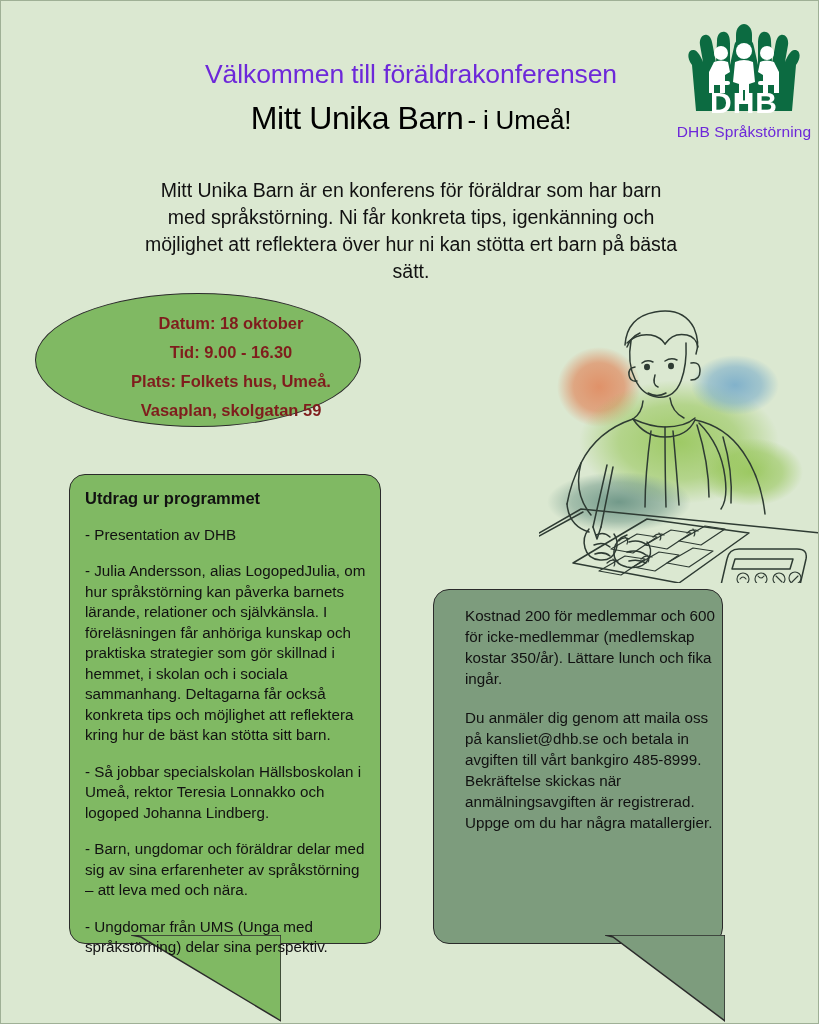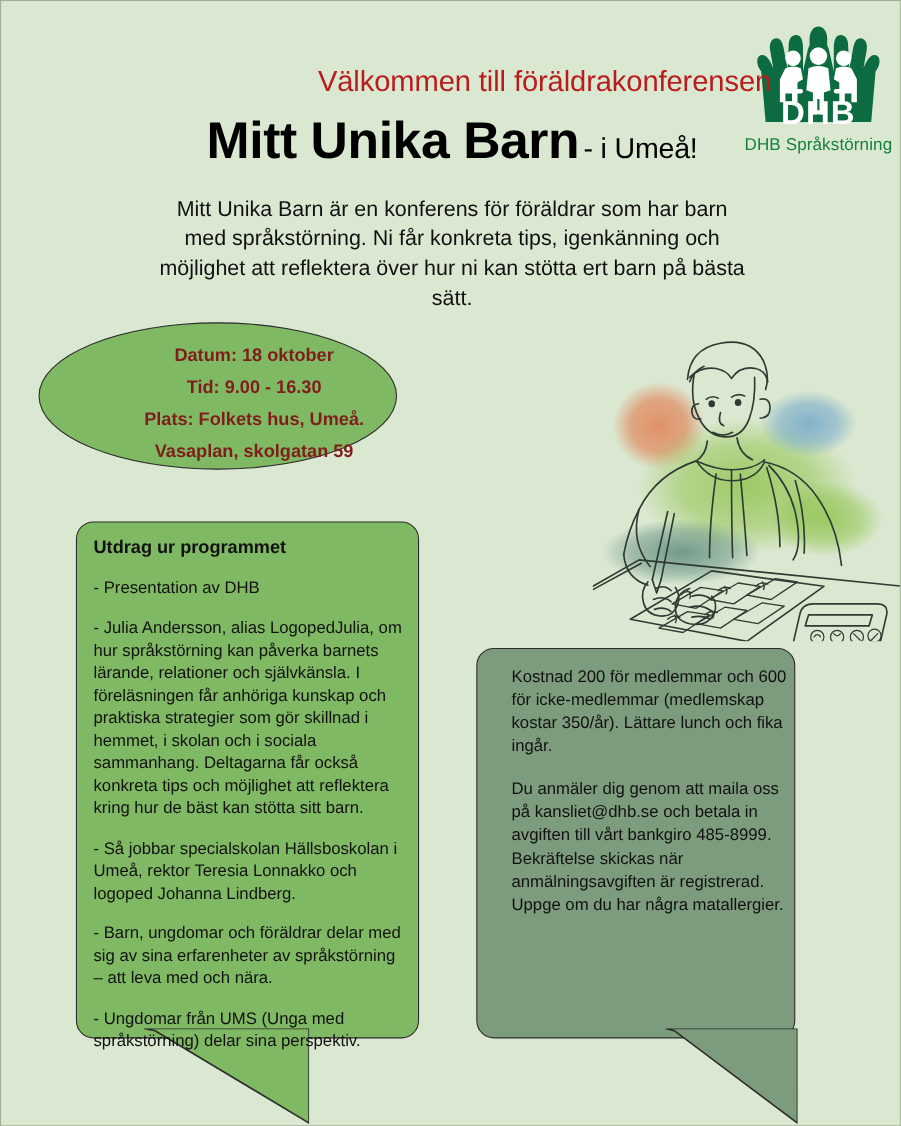--- a/index.html
+++ b/index.html
@@ -30,48 +30,48 @@
     text-align: center;
   }
   .logo-mark {
     width: 132px;
     height: 102px;
     margin: 0 auto;
     display: block;
   }
   .logo-caption {
     font-size: 15.5px;
-    color: #15803d;
+    color: #6d28d9;
     letter-spacing: 0.1px;
     margin-top: 2px;
     white-space: nowrap;
   }
 
   
   .welcome {
     position: absolute;
     left: 120px;
     top: 58px;
     width: 580px;
-    text-align: right;
+    text-align: center;
     font-size: 26.5px;
-    color: #b91c1c;
+    color: #6d28d9;
     letter-spacing: -0.1px;
   }
   .title-row {
     position: absolute;
     left: 120px;
     top: 99px;
     width: 580px;
     text-align: center;
     white-space: nowrap;
   }
   .title-main {
-    font-size: 47px;
-    font-weight: bold;
+    font-size: 32px;
+    font-weight: normal;
     color: #000000;
     letter-spacing: -0.4px;
   }
   .title-sub {
     font-size: 26px;
     font-weight: normal;
     color: #000000;
     letter-spacing: -0.2px;
     margin-left: 4px;
   }

